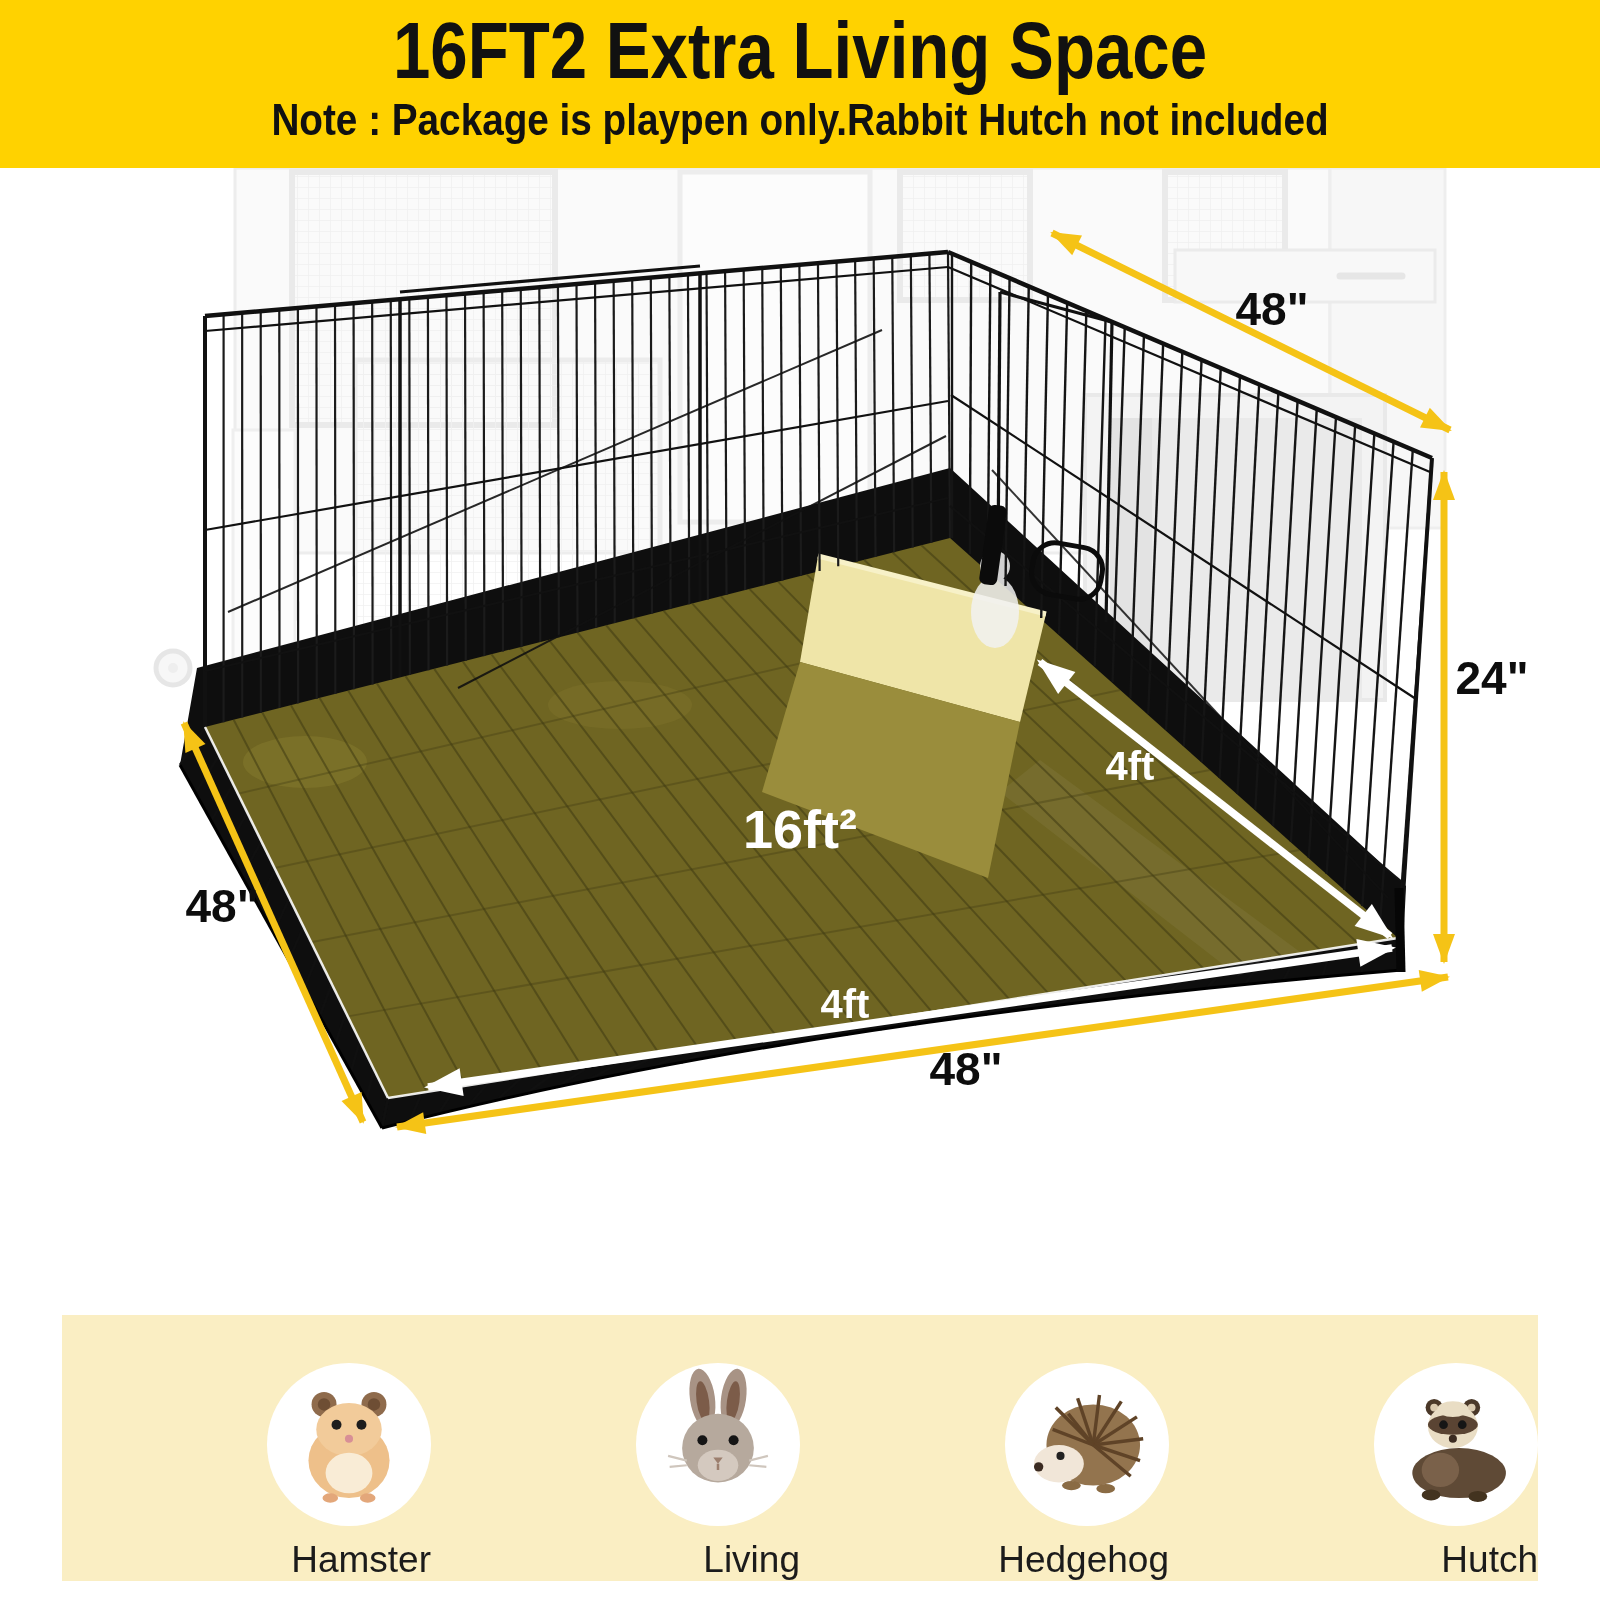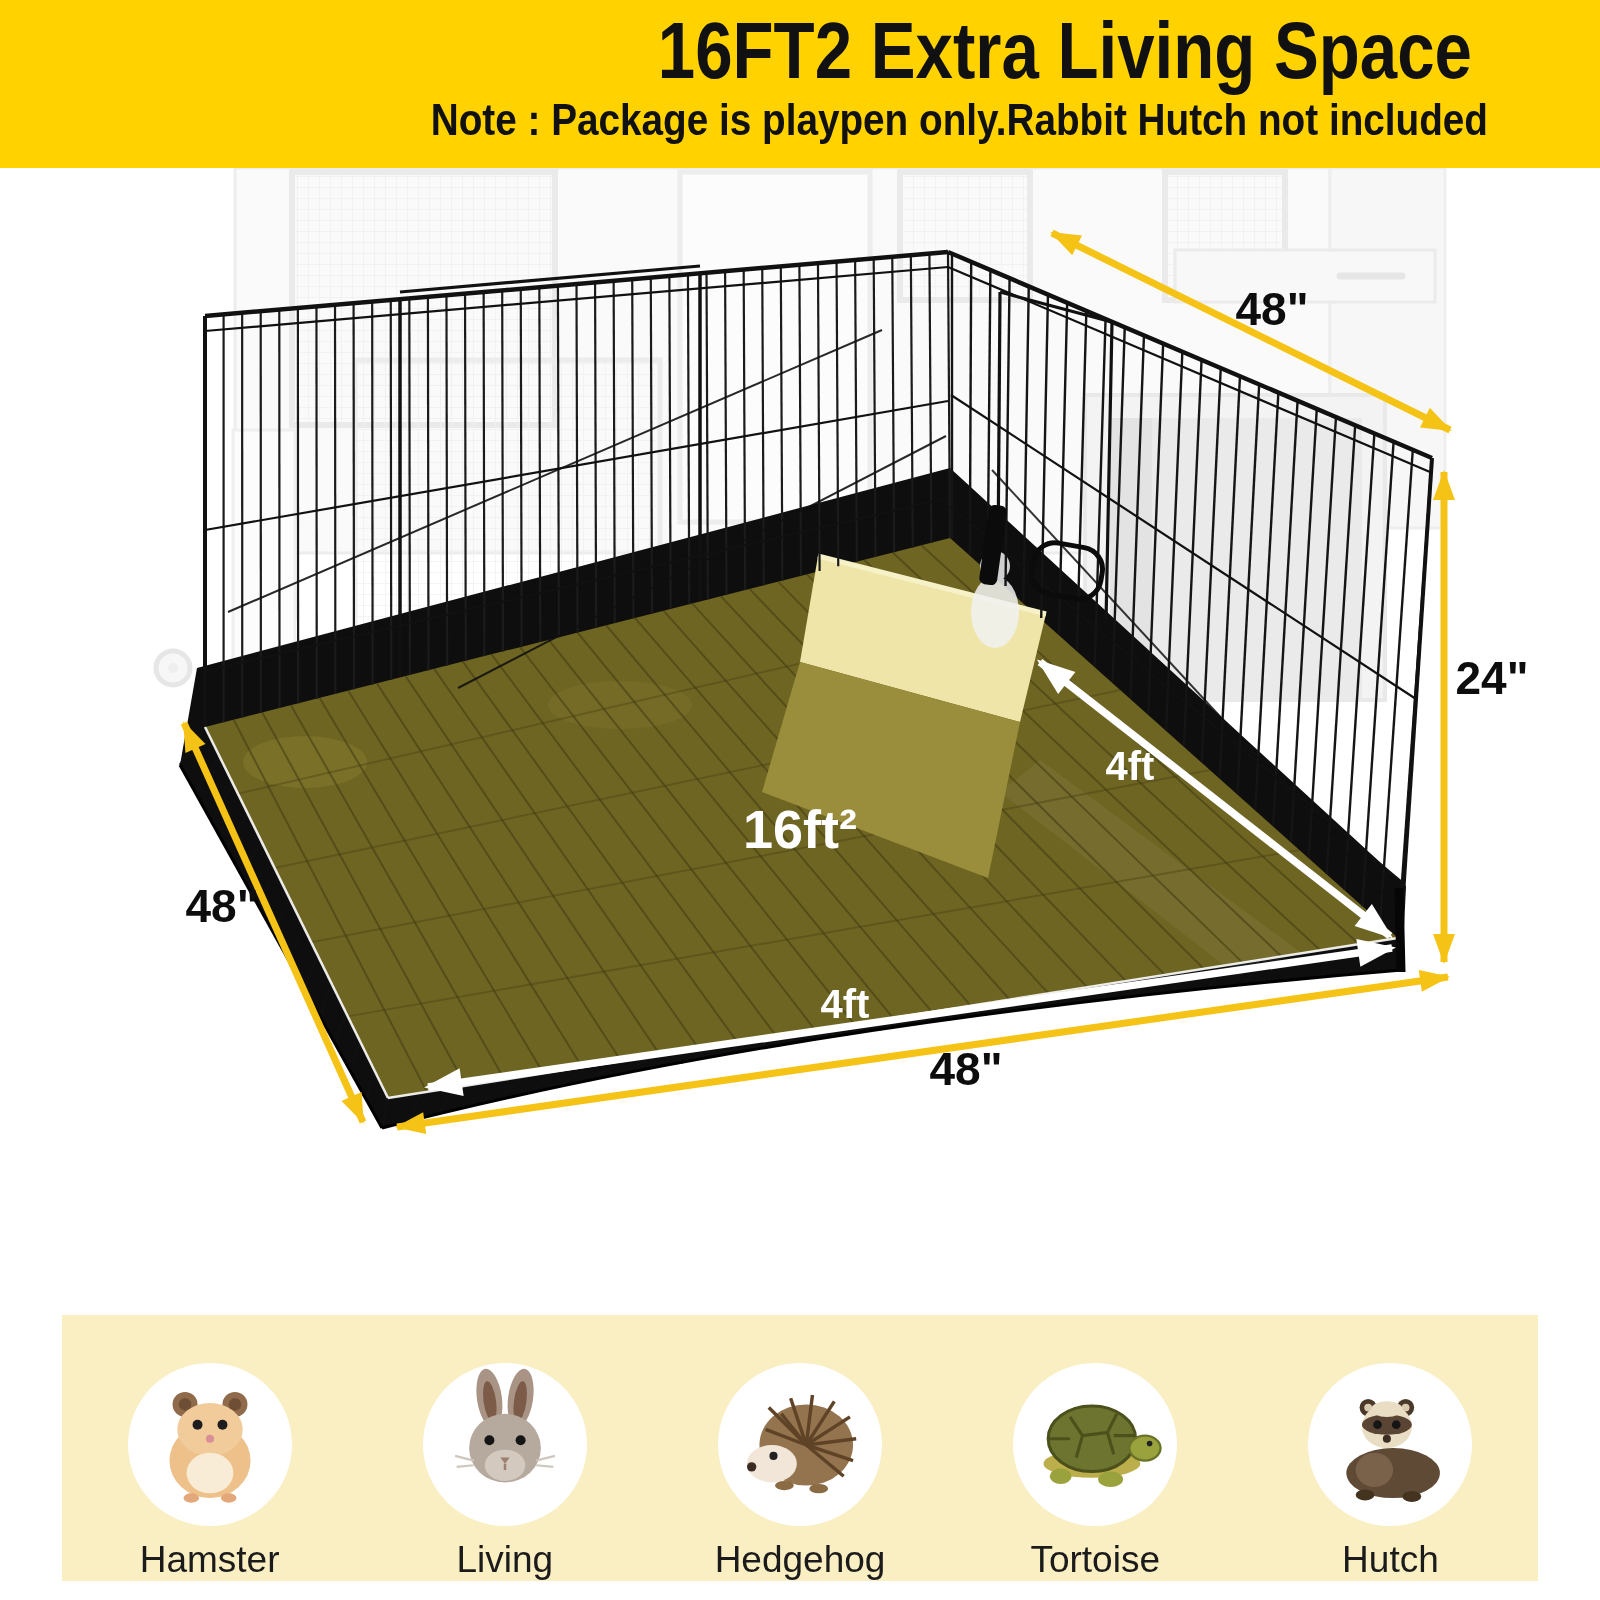--- a/index.html
+++ b/index.html
@@ -1,39 +1,39 @@
 <!DOCTYPE html>
 <html><head>
 <meta charset="utf-8">
 <style>
   html,body{margin:0;padding:0;background:#ffffff;}
   .canvas{position:relative;width:1600px;height:1600px;background:#ffffff;overflow:hidden;
           font-family:"Liberation Sans",sans-serif;color:#111;}
   
   .header{position:absolute;left:0;top:0;width:1600px;height:168px;background:#FFD200;
-          text-align:right;z-index:3;}
+          text-align:center;z-index:3;}
   .header h1{margin:0;padding-top:8px;font-size:80px;line-height:86px;font-weight:bold;
              transform:scaleX(.84);transform-origin:center;white-space:nowrap;}
   .header .note{margin:0;font-size:45px;line-height:52px;font-weight:bold;
                 transform:scaleX(.86);transform-origin:center;white-space:nowrap;}
   
   .scene{position:absolute;left:0;top:0;width:1600px;height:1600px;z-index:1;}
   .dimlabel{font-size:46px;font-weight:bold;fill:#0d0d0d;}
   .dimlabel-sm{font-size:40px;font-weight:bold;fill:#ffffff;}
   .arealabel{font-size:54px;font-weight:bold;fill:#ffffff;}
   
   .including{position:absolute;left:66px;top:1108px;z-index:2;}
   .including h2{margin:0;font-size:96px;line-height:100px;font-weight:bold;
                 transform:scaleX(.78);transform-origin:left center;white-space:nowrap;}
   .including p{margin:14px 0 0 0;font-size:45px;line-height:57px;font-weight:400;color:#1f1f1f;
                transform:scaleX(.93);transform-origin:left center;white-space:nowrap;}
   
   .pets{position:absolute;left:62px;top:1315px;width:1476px;height:266px;background:#FAEEC3;
         display:flex;z-index:2;}
-  .pet{flex:1;display:flex;flex-direction:column;align-items:center;padding-top:48px;}
+  .pet{flex:1;display:flex;flex-direction:column;align-items:flex-end;padding-top:48px;}
   .pet-circle{width:164px;height:164px;border-radius:50%;background:#ffffff;overflow:hidden;
               display:flex;align-items:center;justify-content:center;}
   .pet-circle svg{width:156px;height:156px;}
   .pet-name{margin-top:13px;font-size:37px;color:#1b1b1b;}
 </style>
 </head>
 <body>
 
 <div class="canvas">
 
@@ -365,34 +365,20 @@
           <ellipse cx="32" cy="62" rx="16" ry="12" fill="#f1e6d8"></ellipse>
           <circle cx="33" cy="57" r="2.6" fill="#222"></circle>
           <circle cx="19" cy="64" r="3" fill="#3b2b22"></circle>
           <ellipse cx="40" cy="76" rx="6" ry="3" fill="#8a6b44"></ellipse>
             <ellipse cx="62" cy="78" rx="6" ry="3" fill="#8a6b44"></ellipse>
         </svg>
       </div>
       <div class="pet-name">Hedgehog</div>
     </div>
 
-    <div class="pet">
-      <div class="pet-circle">
-        <svg viewBox="0 0 100 100">
-          <ellipse cx="48" cy="62" rx="31" ry="9" fill="#bcae4a"></ellipse>
-          <ellipse cx="48" cy="46" rx="28" ry="21" fill="#6d7430" stroke="#4c511c" stroke-width="2"></ellipse>
-          <path d="M34,32 L42,44 L38,58 M42,44 L58,42 L62,56 M58,42 L64,30 M20,46 L34,46 M76,44 L62,44" stroke="#4c511c" stroke-width="2" fill="none"></path>
-          <ellipse cx="82" cy="52" rx="10" ry="8" fill="#99a23c" stroke="#6a7128" stroke-width="1.5"></ellipse>
-          <circle cx="85" cy="49" r="1.8" fill="#222"></circle>
-          <ellipse cx="28" cy="70" rx="7" ry="5" fill="#99a23c"></ellipse>
-          <ellipse cx="60" cy="72" rx="8" ry="5" fill="#99a23c"></ellipse>
-        </svg>
-      </div>
-      <div class="pet-name">Tortoise</div>
-    </div>
 
     <div class="pet">
       <div class="pet-circle">
         <svg viewBox="0 0 100 100">
           <ellipse cx="52" cy="68" rx="30" ry="16" fill="#5f4a36"></ellipse>
           <ellipse cx="40" cy="66" rx="12" ry="11" fill="#7a614a"></ellipse>
           <circle cx="36" cy="26" r="5.5" fill="#4a3828"></circle>
             <circle cx="60" cy="26" r="5.5" fill="#4a3828"></circle>
           <circle cx="36" cy="26" r="2.5" fill="#d9c9ae"></circle>
             <circle cx="60" cy="26" r="2.5" fill="#d9c9ae"></circle>

